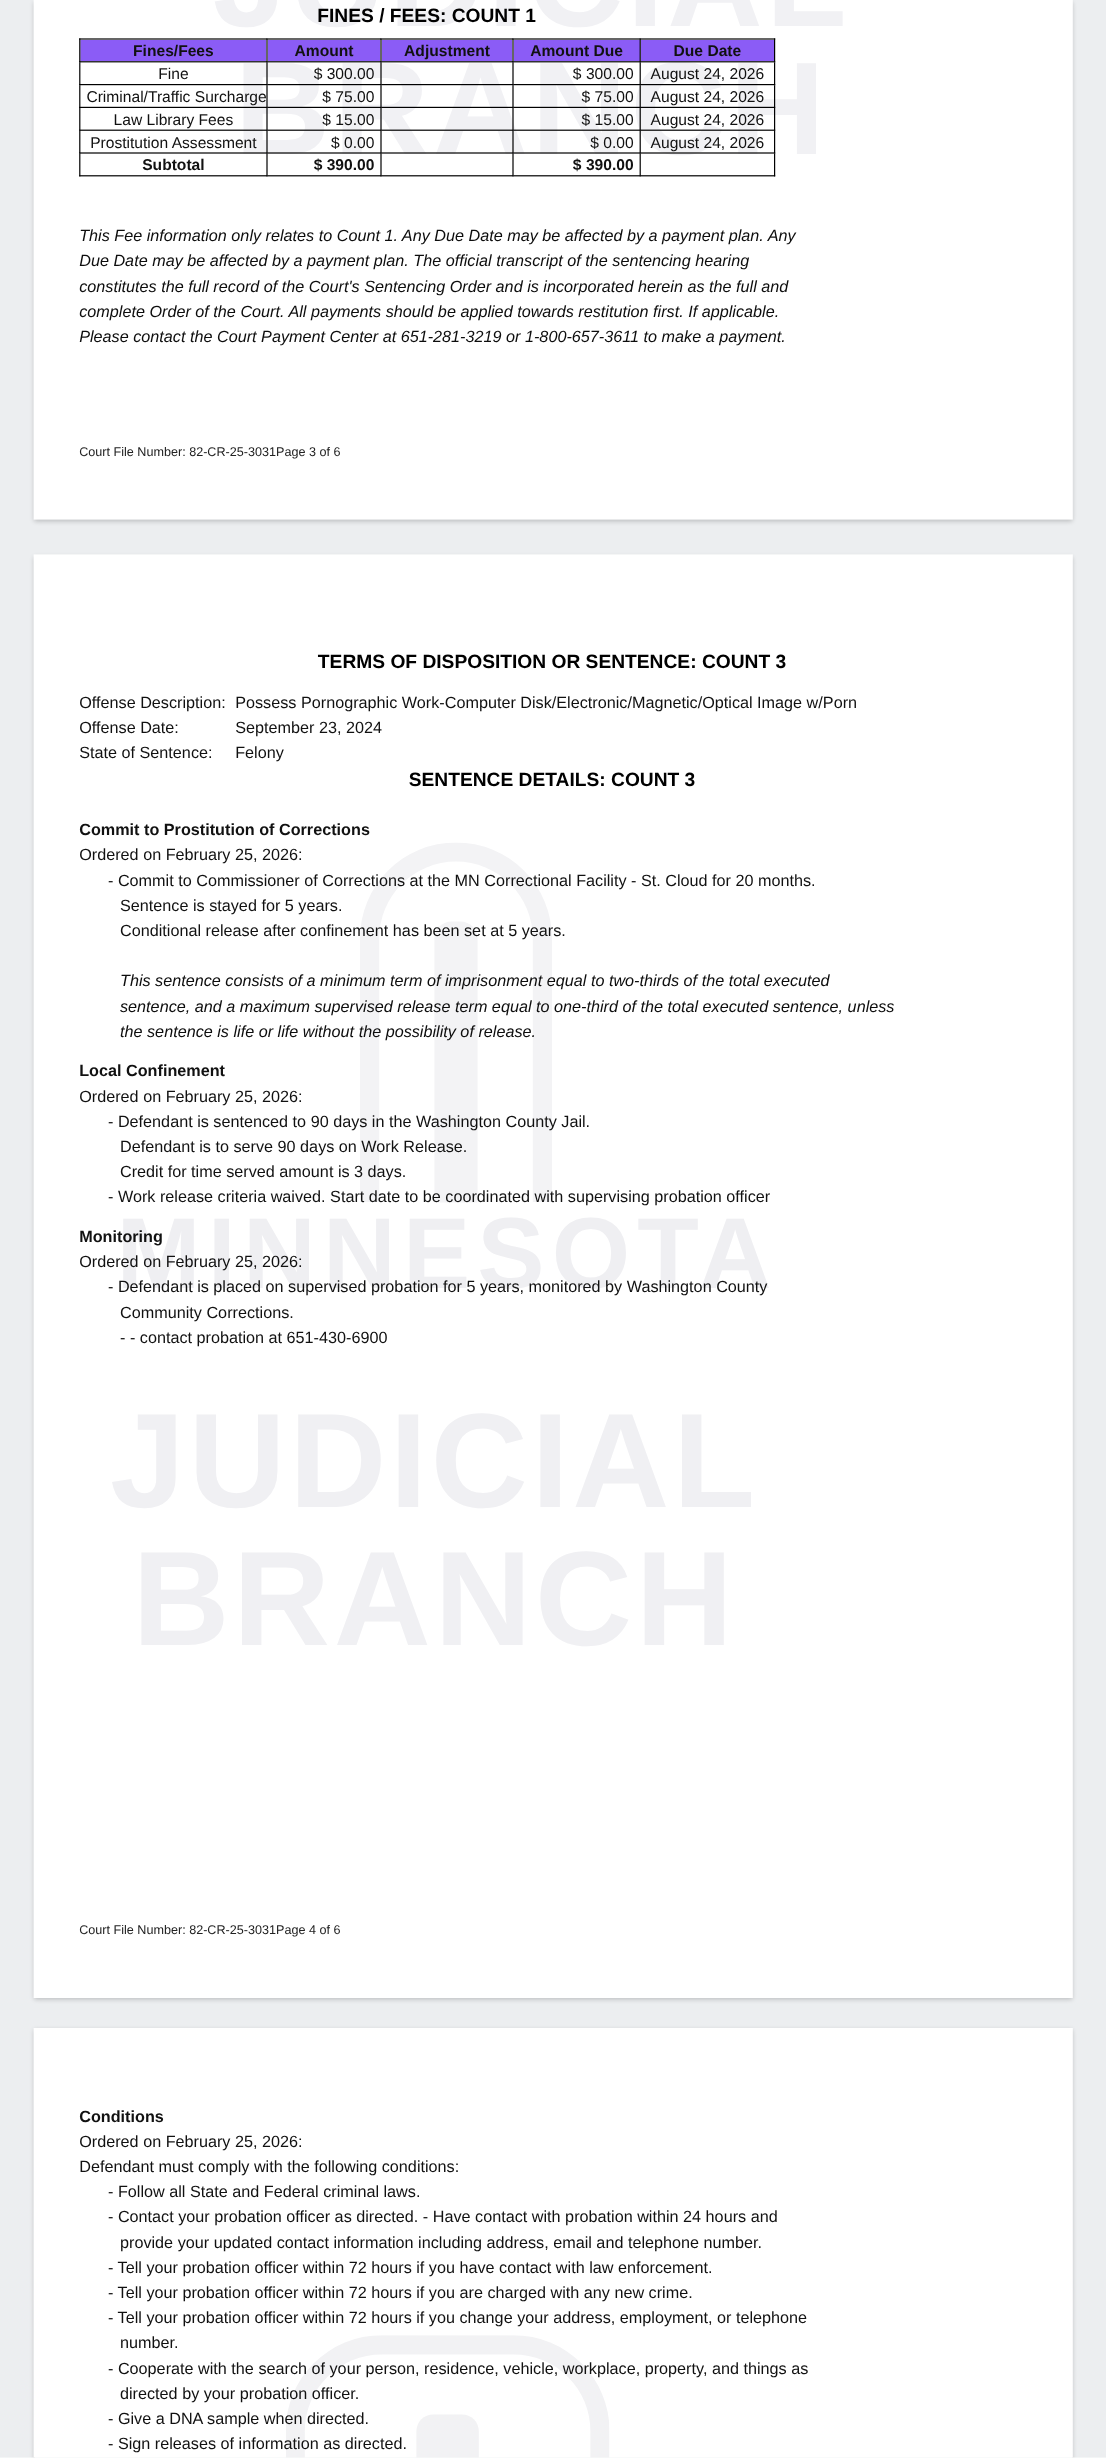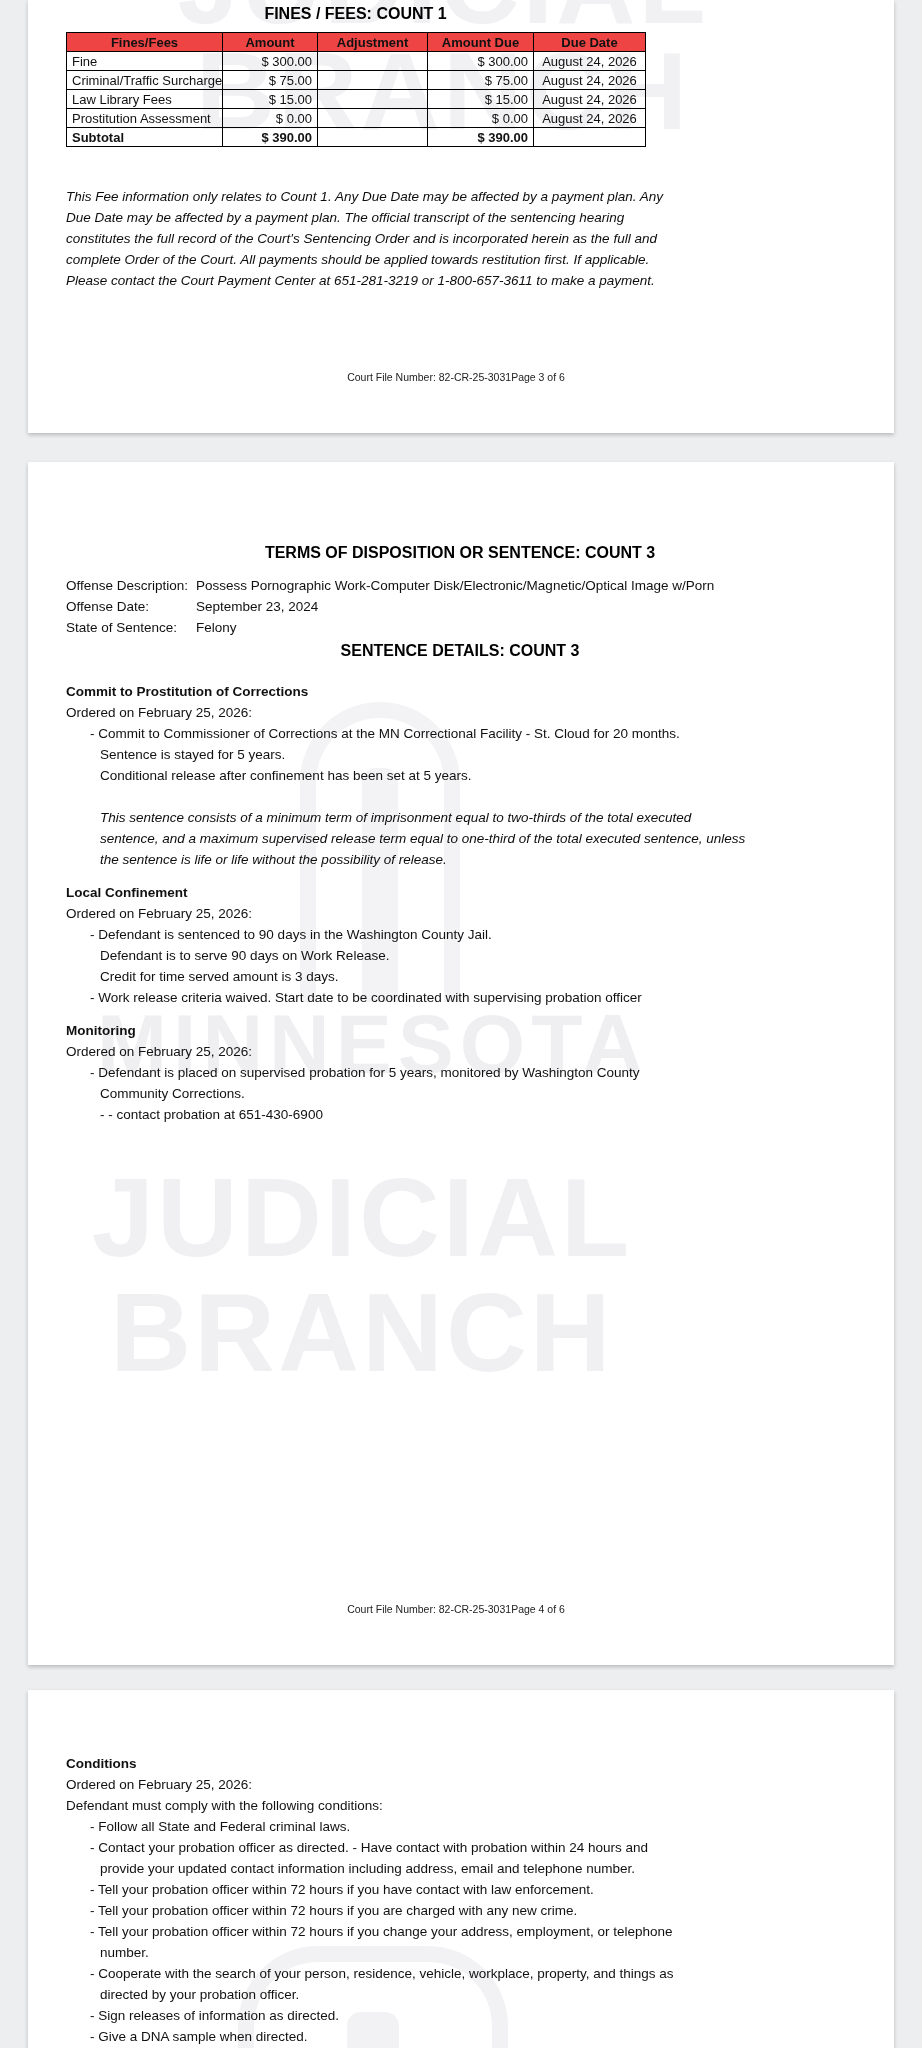--- a/index.html
+++ b/index.html
@@ -59,40 +59,40 @@
     font-size:13px;
     background:transparent;
   }
   table.fees th, table.fees td {
     border:1px solid #000;
     height:19px;
     padding:0 5px;
     overflow:hidden;
     white-space:nowrap;
   }
-  table.fees th { background:#ef4444; font-weight:bold; text-align:center; font-size:13px; }
-  td.c-name { text-align:left; padding-left:4px; }
+  table.fees th { background:#8b5cf6; font-weight:bold; text-align:center; font-size:13px; }
+  td.c-name { text-align:center; padding-left:4px; }
   td.c-amt, td.c-due { text-align:right; padding-right:8px; }
   td.c-date { text-align:center; }
   tr.bold-row td { font-weight:bold; }
 
   .fee-note {
     margin-top:39px;
     max-width:640px;
     font-style:italic;
     font-size:13.5px;
     line-height:21px;
     color:#0d0d0d;
   }
 
   .page-footer {
     position:absolute;
     left:38px; right:48px; bottom:50px;
     display:flex;
-    justify-content:center;
+    justify-content:flex-start;
     font-size:10.5px;
     color:#222;
     z-index:1;
   }
 
   
   .p4-inner { padding:80px 40px 0 38px; }
   .center-title { text-align:center; font-size:16px; line-height:21px; font-weight:bold; color:#000; }
   .fields { margin-top:12px; font-size:13.5px; line-height:21px; }
   .field-row { display:flex; align-items:flex-start; }
@@ -269,18 +269,18 @@
       <div>Defendant must comply with the following conditions:</div>
       <div class="l1">- Follow all State and Federal criminal laws.</div>
       <div class="l1">- Contact your probation officer as directed. - Have contact with probation within 24 hours and</div>
       <div class="l2">provide your updated contact information including address, email and telephone number.</div>
       <div class="l1">- Tell your probation officer within 72 hours if you have contact with law enforcement.</div>
       <div class="l1">- Tell your probation officer within 72 hours if you are charged with any new crime.</div>
       <div class="l1">- Tell your probation officer within 72 hours if you change your address, employment, or telephone</div>
       <div class="l2">number.</div>
       <div class="l1">- Cooperate with the search of your person, residence, vehicle, workplace, property, and things as</div>
       <div class="l2">directed by your probation officer.</div>
+      <div class="l1">- Give a DNA sample when directed.</div>
       <div class="l1">- Sign releases of information as directed.</div>
-      <div class="l1">- Give a DNA sample when directed.</div>
     </div>
   </section>
 
 </div>
 
 </body></html>

